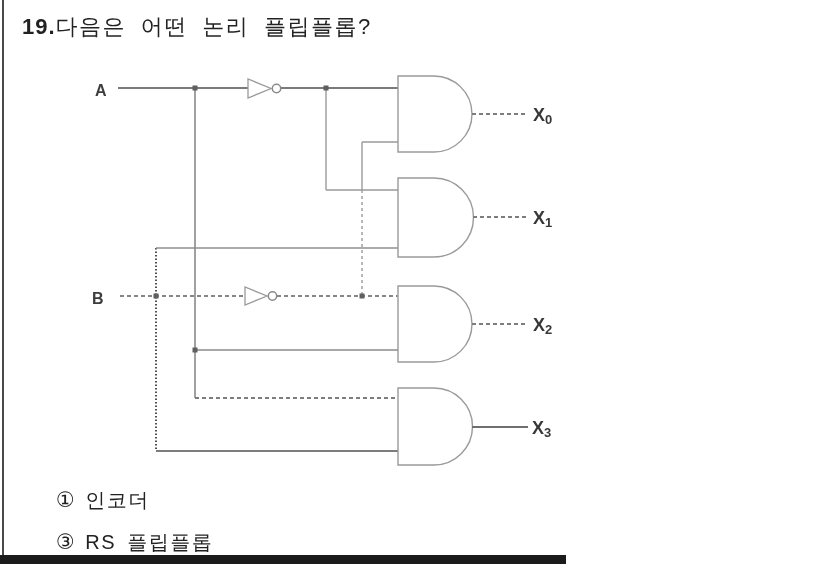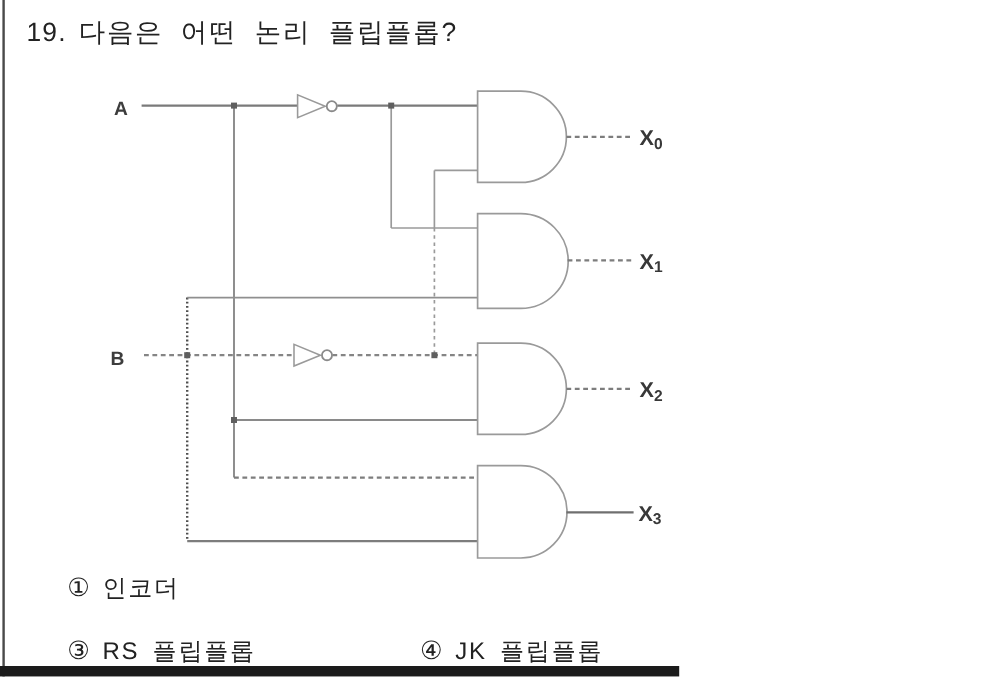--- a/index.html
+++ b/index.html
@@ -17,29 +17,29 @@
   }
   .bottom-bar{
     position:absolute;left:0;top:555px;width:566px;height:9px;
     background:#1b1b1b;
   }
   .title{
     position:absolute;left:22px;top:12px;
     font-size:22px;letter-spacing:1.5px;word-spacing:7px;
     color:#222222;white-space:nowrap;
   }
-  .title .qnum{margin-right:10px;letter-spacing:1px;}
+  .title .qnum{letter-spacing:1px;font-weight:bold;}
   .circuit-svg{position:absolute;left:0;top:0;}
   .option{
     position:absolute;
     font-size:20px;letter-spacing:1.5px;word-spacing:4px;
     color:#222222;white-space:nowrap;
   }
   .option .num{margin-right:9px;font-size:21px;}
-  .opt-1{left:56px;top:477px;}
+  .opt-1{left:56px;top:487px;}
   .opt-2{left:350px;top:487px;}
   .opt-3{left:56px;top:529px;}
   .opt-4{left:350px;top:529px;}
   svg text{font-family:"Liberation Sans","DejaVu Sans",sans-serif;}
 </style>
 </head>
 <body>
 
 <div class="page">
 
@@ -124,19 +124,16 @@
     <text x="533" y="331" font-size="18" font-weight="600" fill="#383838"><tspan>X</tspan><tspan dy="3" font-size="13">2</tspan></text>
     <text x="532" y="434" font-size="18" font-weight="600" fill="#383838"><tspan>X</tspan><tspan dy="3" font-size="13">3</tspan></text>
   </svg>
 
   <div class="option opt-1">
     <span class="num">①</span><span>인코더</span>
   </div>
   <div class="option opt-3">
     <span class="num">③</span><span>RS 플립플롭</span>
   </div>
-  <div class="option opt-4">
-    <span class="num">④</span><span>JK 플립플롭</span>
-  </div>
 
   <div class="bottom-bar"></div>
 
 </div>
 
 </body></html>

